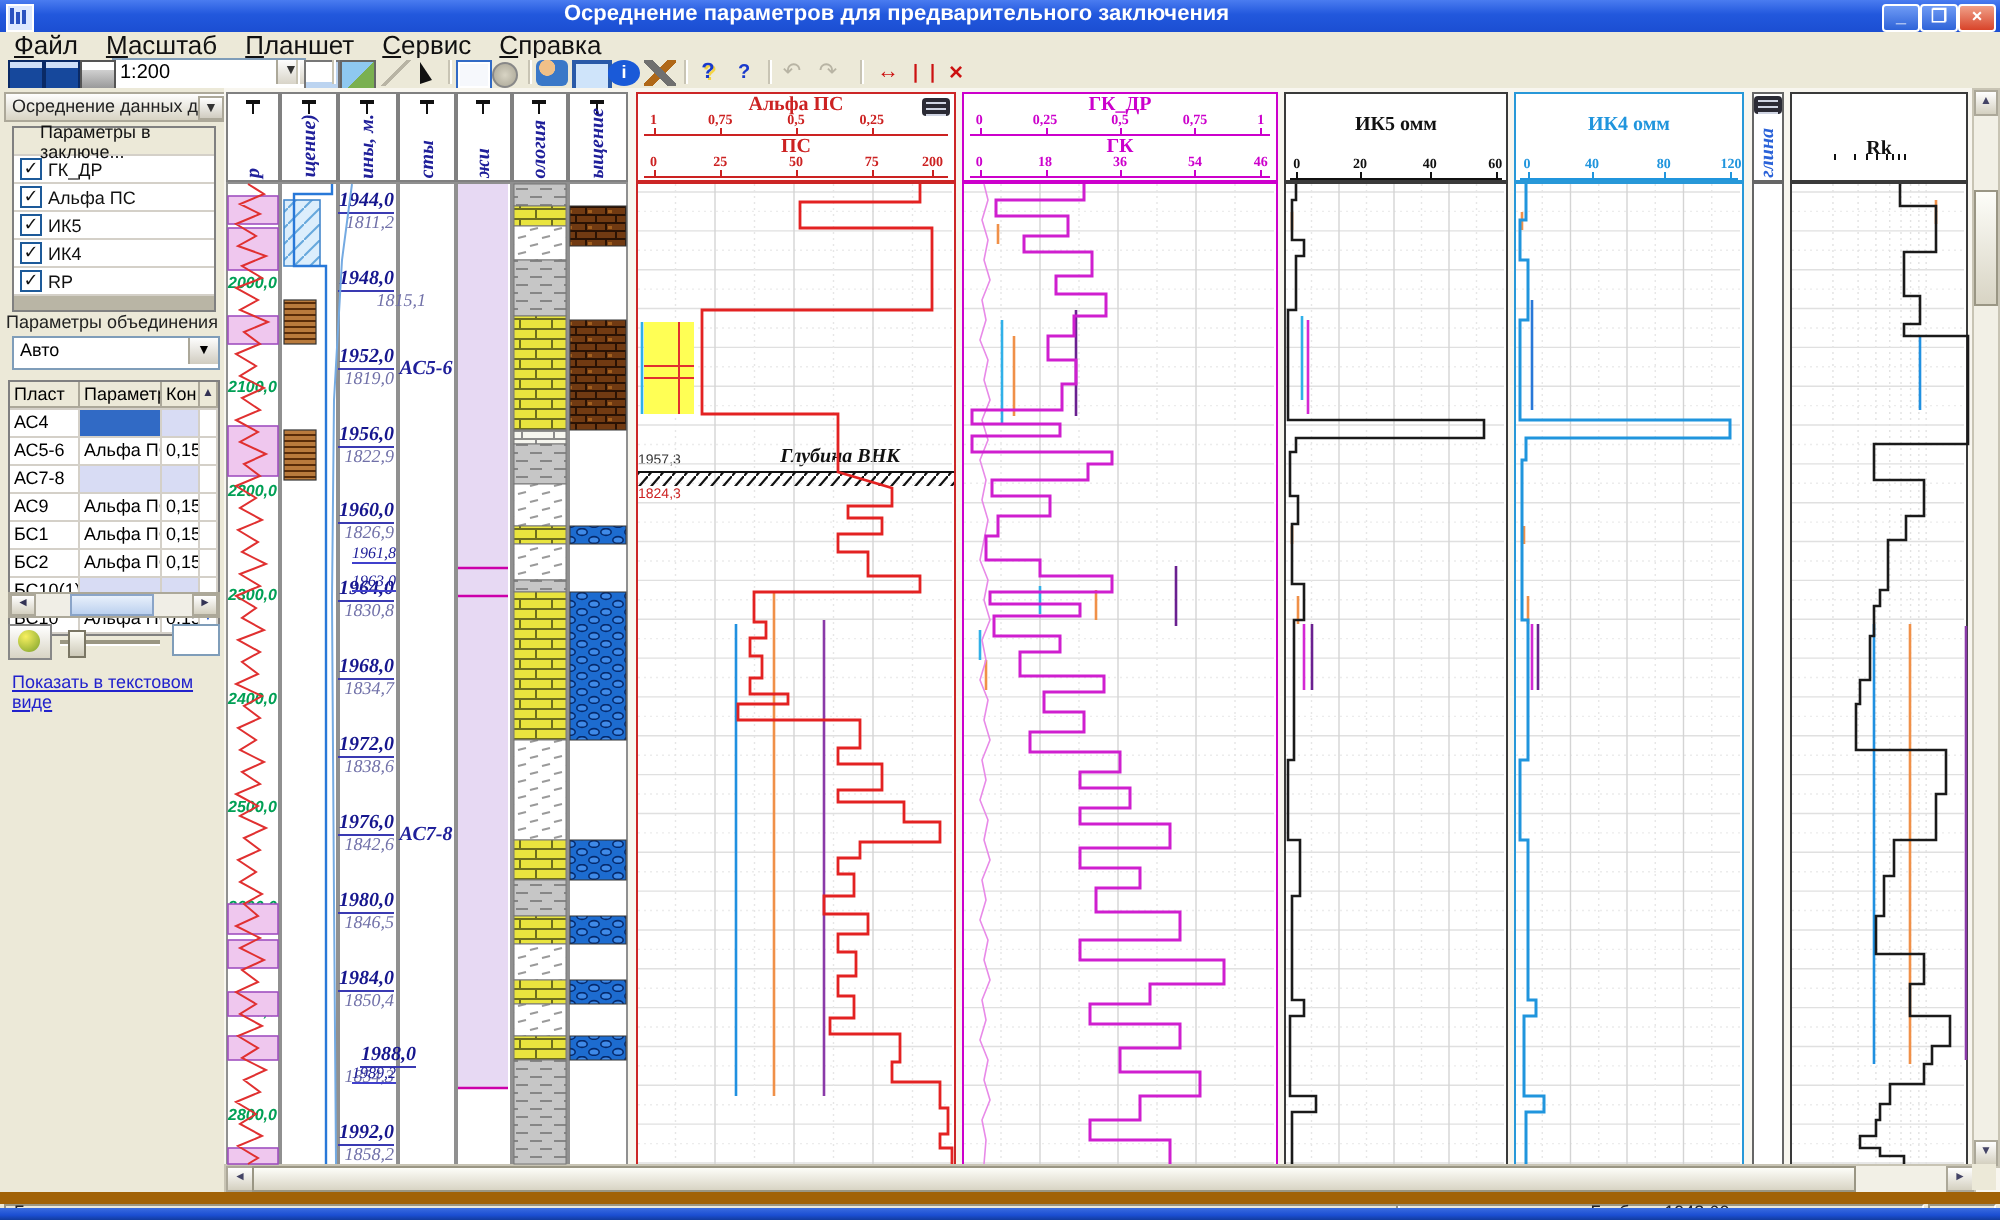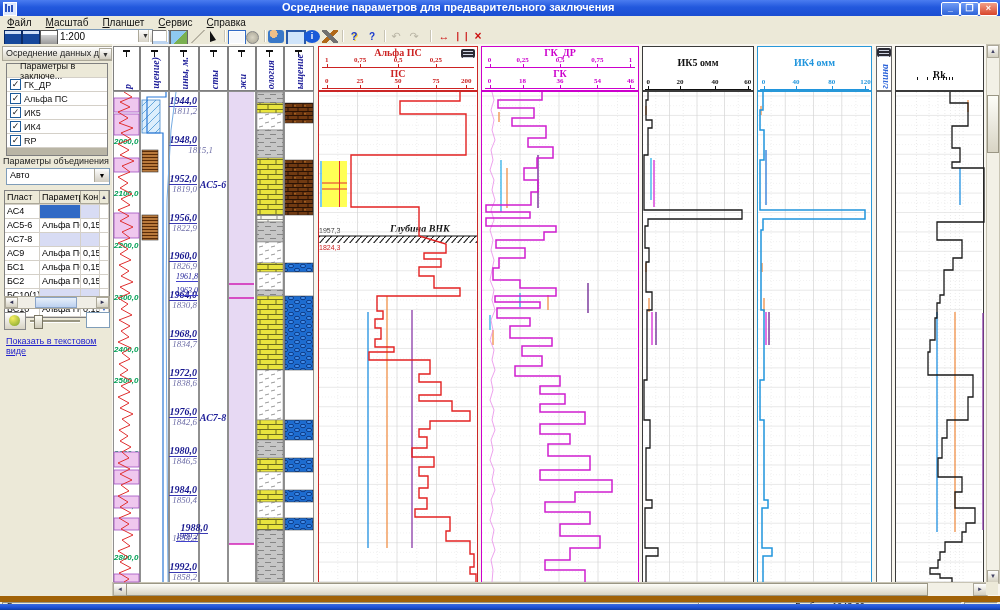--- a/index.html
+++ b/index.html
@@ -12,21 +12,21 @@
   #appicon i{position:absolute;left:1px;top:1px;width:2px;height:8px;background:#2a52c0;}
   #appicon em{position:absolute;left:4px;top:3px;width:2px;height:6px;background:#2a52c0;}
   #appicon b{position:absolute;left:7px;top:2px;width:2px;height:7px;background:#2a52c0;}
   #title{left:20px;top:1px;white-space:nowrap;}
   #subtitle{left:282px;top:1px;white-space:nowrap;}
   .winbtn{top:2px;width:17px;height:12px;border:1px solid #fff;border-radius:2px;color:#fff;
           font-size:9px;line-height:10px;text-align:center;background:linear-gradient(#6f9bf5,#2e63d8);}
   #btnclose{background:linear-gradient(#f0a088,#d8442a);}
   
   #menubar{left:0;top:16px;width:1000px;height:13px;background:#ece9d8;}
-  .menuitem{display:inline-block;padding:0 7px;height:13px;line-height:13px;font-size:10px;color:#111;}
+  .menuitem{display:inline-block;padding:0 7px;height:13px;line-height:13px;font-size:13px;color:#111;}
   #toolbar{left:0;top:29px;width:1000px;height:15px;background:#ece9d8;border-bottom:1px solid #d6d2c2;}
   .tbi{position:absolute;top:1px;width:16px;height:13px;text-align:center;line-height:13px;font-size:10px;}
   .sep{position:absolute;top:1px;width:1px;height:12px;background:#c8c4b4;border-right:1px solid #fff;}
   #zoomcombo{position:absolute;left:56px;top:0px;width:92px;height:14px;background:#fff;border:1px solid #7f9db9;font-size:10px;line-height:13px;padding-left:3px;}
   #zoomcombo .dd{position:absolute;right:0;top:0;width:13px;height:12px;background:linear-gradient(#fdfdfd,#d8d4c8);border-left:1px solid #aca899;font-size:7px;text-align:center;line-height:12px;color:#333;}
   
   #leftpanel{left:0;top:44px;width:112px;height:552px;background:#ece9d8;border-right:1px solid #aca899;}
   #panetitle{position:absolute;left:2px;top:2px;width:107px;height:13px;background:linear-gradient(#fefefe,#d8d4c4);border:1px solid #aca899;font-size:9px;line-height:12px;padding-left:3px;color:#222;white-space:nowrap;overflow:hidden;}
   #panetitle .dd{position:absolute;right:1px;top:1px;width:11px;height:10px;font-size:7px;text-align:center;color:#333;background:linear-gradient(#fff,#d0ccc0);border:1px solid #aca899;}
   #paramlist{position:absolute;left:6px;top:19px;width:100px;background:#fff;border:1px solid #808080;}
@@ -425,21 +425,21 @@
       <div class=" dlabel dlight" style="position: absolute; left: 57px; top: 450.5px; width: 28px;">1850,4</div>
       <div class=" dlabel dbold" style="position: absolute; left: 68px; top: 478.35px; width: 28px;">1988,0</div>
       <div class=" dlabel dlight" style="position: absolute; left: 57px; top: 489.35px; width: 28px;">1854,3</div>
       <div class=" dlabel dbold" style="position: absolute; left: 57px; top: 517.2px; width: 28px;">1992,0</div>
       <div class=" dlabel dlight" style="position: absolute; left: 57px; top: 528.2px; width: 28px;">1858,2</div>
       <div class=" glabel" style="position: absolute; left: 2px; top: 93px;">2000,0</div>
       <div class=" glabel" style="position: absolute; left: 2px; top: 145px;">2100,0</div>
       <div class=" glabel" style="position: absolute; left: 2px; top: 197px;">2200,0</div>
       <div class=" glabel" style="position: absolute; left: 2px; top: 249px;">2300,0</div>
       <div class=" glabel" style="position: absolute; left: 2px; top: 301px;">2400,0</div>
-      <div class=" glabel" style="position: absolute; left: 2px; top: 332px;">2500,0</div>
+      <div class=" glabel" style="position: absolute; left: 2px; top: 355px;">2500,0</div>
       <div class=" glabel" style="position: absolute; left: 2px; top: 405px;">2600,0</div>
       <div class=" glabel" style="position: absolute; left: 2px; top: 457px;">2700,0</div>
       <div class=" glabel" style="position: absolute; left: 2px; top: 509px;">2800,0</div>
       <div class=" plabel" style="position: absolute; left: 87px; top: 135px; width: 28px;">АС5-6</div>
       <div class=" plabel" style="position: absolute; left: 87px; top: 368px; width: 28px;">АС7-8</div>
       <div class=" mlabel" style="position: absolute; left: 64px; top: 228px; width: 22px;">1961,8</div>
       <div class=" mlabel" style="position: absolute; left: 64px; top: 242px; width: 22px;">1963,0</div>
       <div class=" mlabel" style="position: absolute; left: 64px; top: 488px; width: 22px;">1989,2</div>
       <div id="vnklab" style="position: absolute; left: 258px; top: 179px; width: 100px; text-align: center;">Глубина ВНК</div>
       <div class=" vnksm" style="position: absolute; left: 207px; top: 183px; color: rgb(51, 51, 51);">1957,3</div>

